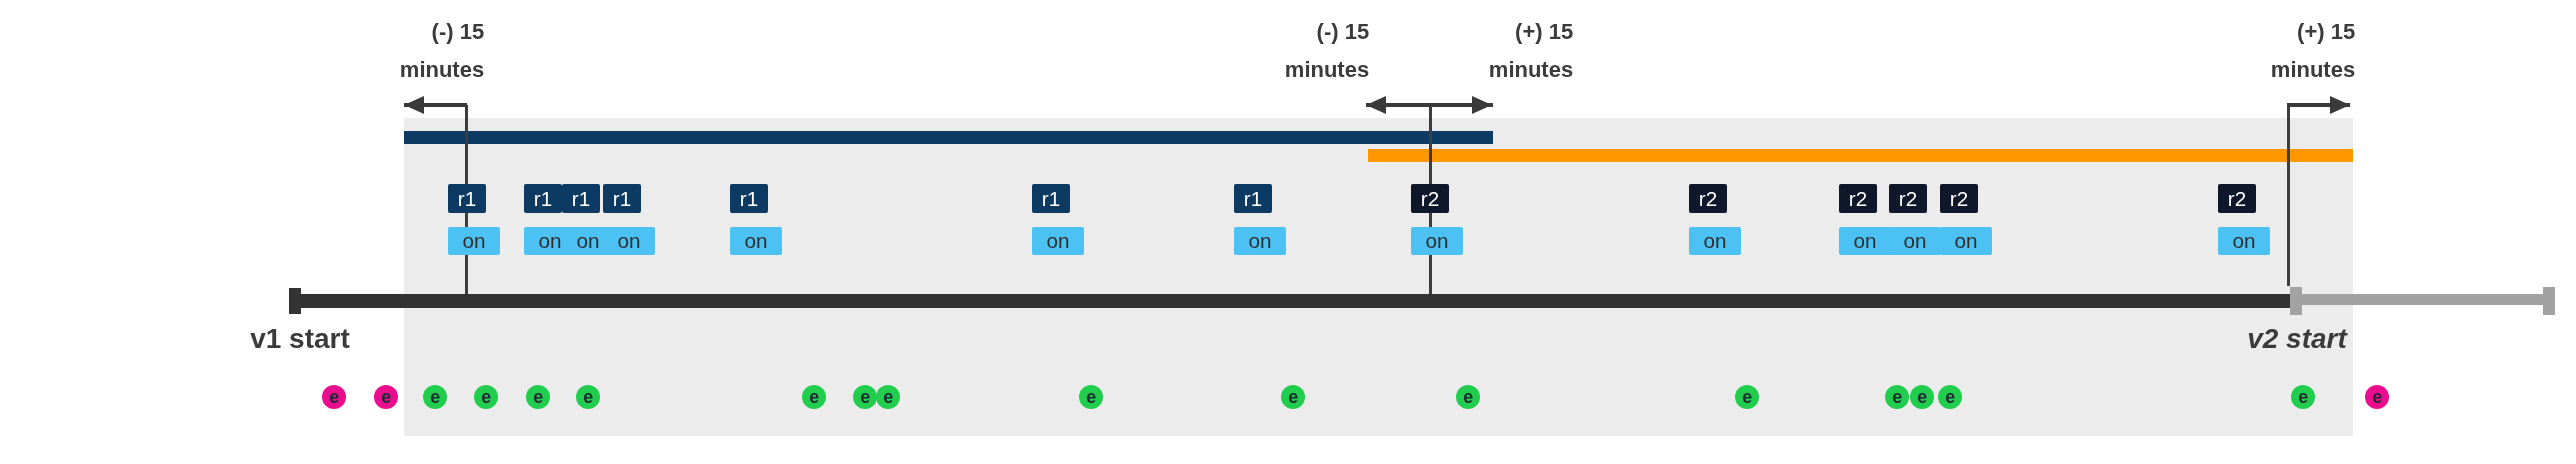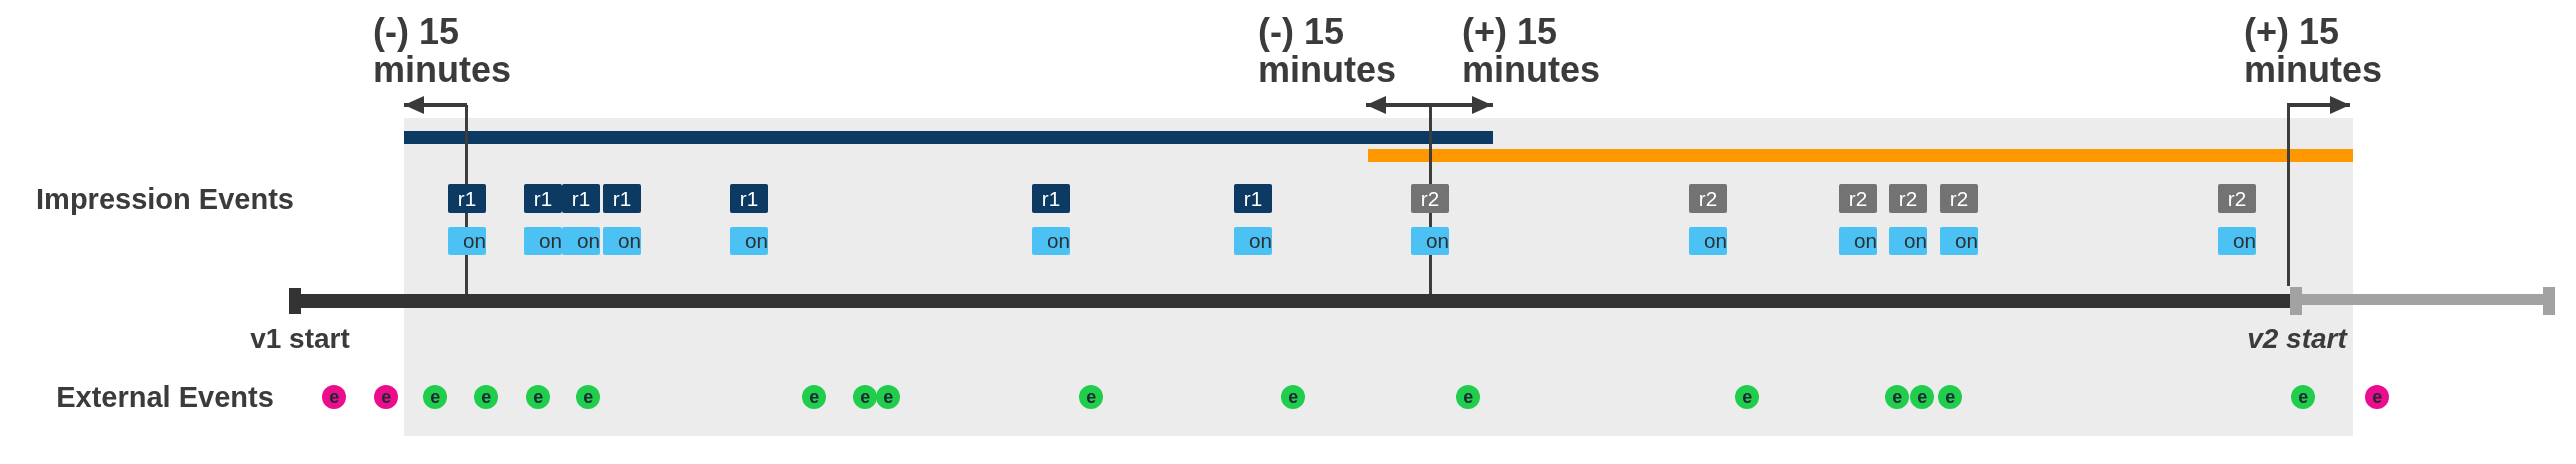--- a/index.html
+++ b/index.html
@@ -19,47 +19,45 @@
   .tick.gray{top:287px;width:12.2px;height:28px;background:#a2a2a2;}
   .tick.g1{left:2290px;}
   .tick.g2{left:2543px;}
   .rowlabel{position:absolute;color:#3b3b3b;font-size:29px;font-weight:600;white-space:nowrap;transform:translate(-50%,-50%);}
   .startlabel{position:absolute;color:#3b3b3b;font-size:28px;font-weight:600;white-space:nowrap;transform:translateX(-50%);top:323px;}
   .vline{position:absolute;width:2.8px;background:#3d3d3d;z-index:2;}
   .aline{position:absolute;height:3.8px;background:#3a3a3a;top:103px;z-index:2;}
   .ahead{position:absolute;width:0;height:0;top:96px;z-index:2;}
   .ahead.left{border-top:9.4px solid transparent;border-bottom:9.4px solid transparent;border-right:20.7px solid #3a3a3a;}
   .ahead.right{border-top:9.4px solid transparent;border-bottom:9.4px solid transparent;border-left:20.7px solid #3a3a3a;}
-  .annot{position:absolute;top:13px;transform:translateX(-50%);text-align:left;color:#3b3b3b;font-size:36px;font-weight:600;line-height:38px;white-space:nowrap;z-index:2;}
+  .annot{position:absolute;top:13px;transform:translateX(-50%);text-align:right;color:#3b3b3b;font-size:22px;font-weight:600;line-height:38px;white-space:nowrap;z-index:2;}
   .impcol{position:absolute;width:38px;z-index:3;}
   .rbox{position:absolute;left:0;top:184px;width:38px;height:29px;border-radius:1.9px;color:#ffffff;font-size:20.7px;font-weight:500;text-align:center;line-height:29px;}
   .rbox.r1{background:#0d3a63;}
-  .rbox.r2{background:#737373;}
-  .onbox{position:absolute;left:0;top:227px;width:38px;height:28px;border-radius:1.9px;background:#4cc2f4;color:#2e2e2e;font-size:20.7px;font-weight:500;text-align:right;line-height:28px;}
+  .rbox.r2{background:#0f172a;}
+  .onbox{position:absolute;left:0;top:227px;width:52px;height:28px;border-radius:1.9px;background:#4cc2f4;color:#2e2e2e;font-size:20.7px;font-weight:500;text-align:center;line-height:28px;}
   .dot{position:absolute;top:385px;width:24.4px;height:24.4px;border-radius:50%;color:#1f2a33;font-size:18px;font-weight:600;text-align:center;line-height:24.4px;z-index:3;}
   .dot.green{background:#21cd4d;}
   .dot.pink{background:#ec0c8e;}
 </style>
 </head>
 <body>
 
 <div class="canvas">
   <div class="panel"></div>
 
   <div class="bar v1"></div>
   <div class="bar v2"></div>
 
   <div class="timeline-main"></div>
   <div class="tick dark"></div>
   <div class="gray-ext"></div>
   <div class="tick gray g1"></div>
   <div class="tick gray g2"></div>
 
-  <div class="rowlabel" style="left:165px;top:199px;">Impression Events</div>
-  <div class="rowlabel" style="left:165px;top:397px;">External Events</div>
 
   <div class="startlabel" style="left:300px;">v1 start</div>
   <div class="startlabel" style="left:2297px;font-style:italic;">v2 start</div>
 
   <div id="markers">
       <div class="vline" style="left: 465px; top: 105px; height: 189px;"></div>
       <div class="aline" style="left: 404px; width: 63px;"></div>
       <div class="ahead left" style="left: 404px;"></div>
       <div class="annot" style="left: 442px;">
         <div>(-) 15</div>

